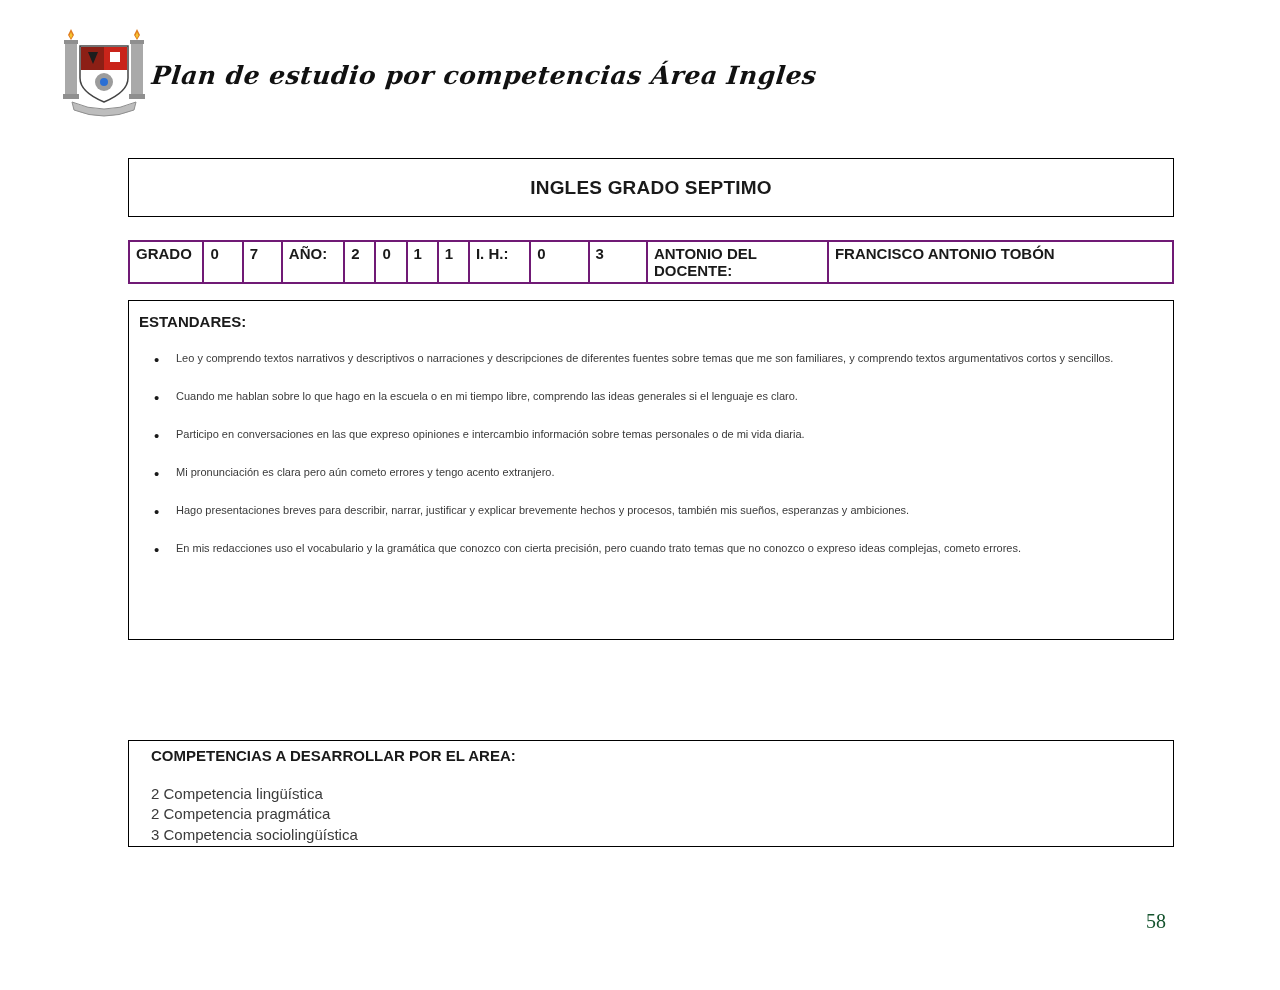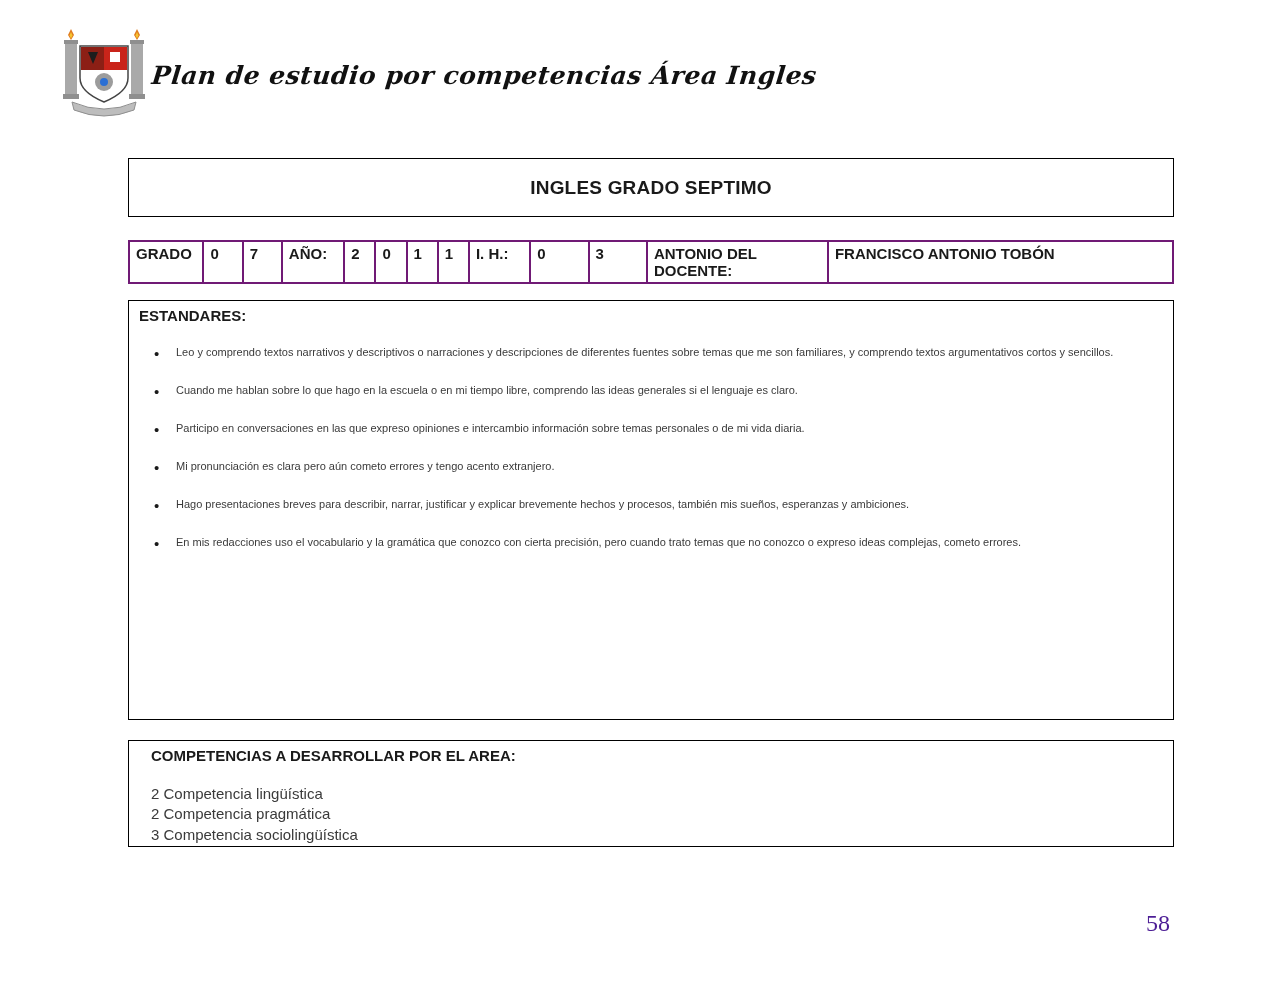--- a/index.html
+++ b/index.html
@@ -44,21 +44,21 @@
   td.c-d1     { width: 39px; }
   td.c-d2     { width: 39px; }
   td.c-ano    { width: 62px; }
   td.c-y      { width: 31px; }
   td.c-ih     { width: 61px; }
   td.c-ihd    { width: 58px; }
   td.c-doc    { width: 180px; }
   td.c-name   { width: 343px; }
 
   
-  .estandares-box { top: 300px; height: 420px; padding: 6px 10px 10px 10px; }
+  .estandares-box { top: 300px; height: 340px; padding: 12px 10px 10px 10px; }
   .box-heading { font-weight: bold; font-size: 15px; color: #1a1a1a; }
   .bullet-item { display: flex; margin-top: 21px; }
   .bullet-item::before {
     content: "\2022";
     display: block;
     width: 22px;
     margin-left: 15px;
     flex: 0 0 auto;
     font-size: 15px;
     color: #1a1a1a;
@@ -70,22 +70,22 @@
   .competencias-box { top: 740px; height: 107px; padding: 6px 22px; }
   .comp-list { margin-top: 20px; }
   .comp-item { font-size: 15px; line-height: 1.35; color: #3a3a3a; }
 
   
   .page-number {
     position: absolute;
     left: 1146px;
     top: 910px;
     font-family: "Liberation Serif", serif;
-    font-size: 24px;
-    color: #4c1d95;
+    font-size: 20px;
+    color: #14532d;
   }
 </style>
 </head>
 <body>
 
 <div class="page">
 
   <div class="doc-header">
     <div class="logo-wrap">
       <svg width="88" height="95" viewBox="0 0 88 95">

